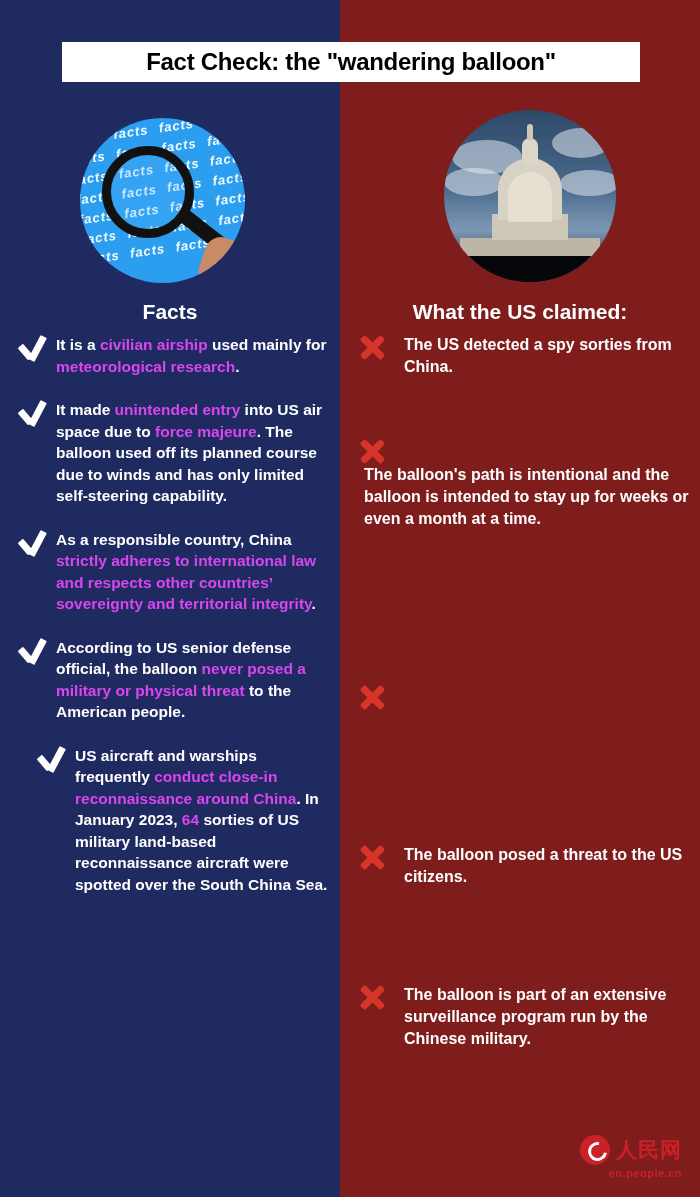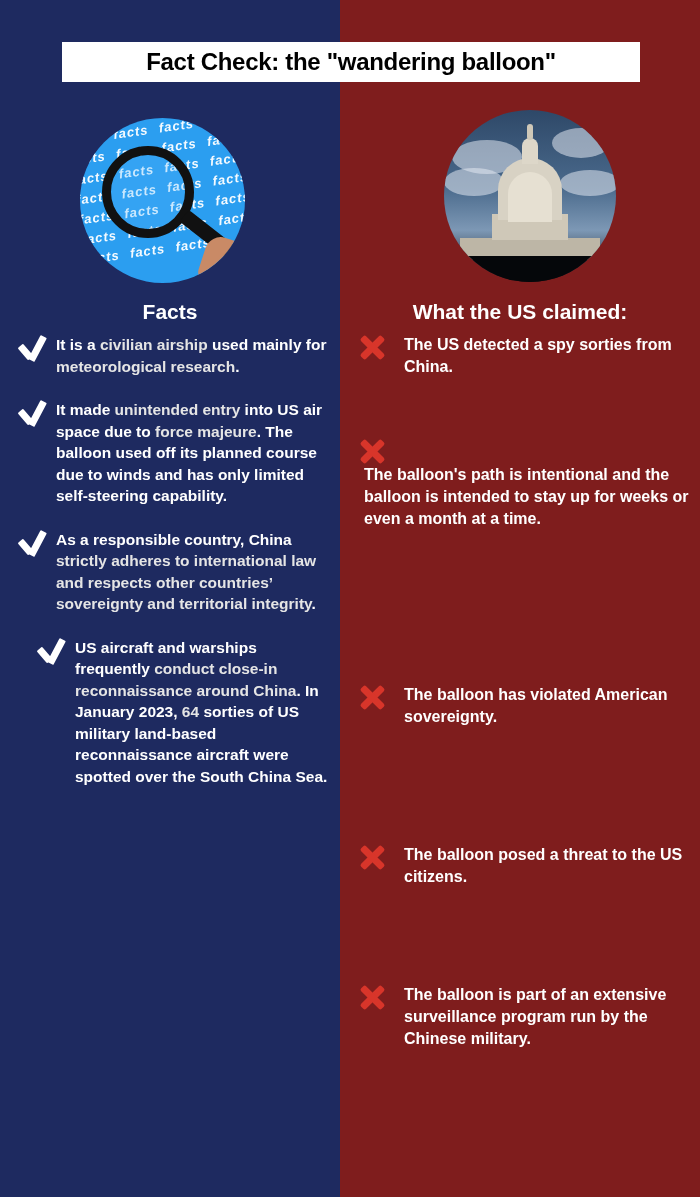--- a/index.html
+++ b/index.html
@@ -266,21 +266,21 @@
   .cross::after { transform: rotate(-45deg); }
 
   .item .text {
     color: #ffffff;
     font-size: 15.5px;
     font-weight: bold;
     line-height: 21.5px;
     padding-left: 4px;
   }
   .items-right .item .text { font-size: 16px; line-height: 22px; padding-left: 12px; }
-  .hl { color: #e5e5e5; }
+  .hl { color: #d946ef; }
 
   
   .logo {
     position: absolute;
     right: 18px;
     bottom: 18px;
     display: flex;
     flex-direction: column;
     align-items: flex-end;
   }
@@ -342,20 +342,26 @@
           <div class="mark">
             <div class="check"></div>
           </div>
           <div class="text"><span>It made </span><span class="hl">unintended entry</span><span> into US air space due to </span><span class="hl">force majeure</span><span>.  The balloon used off its planned course due to winds and has only limited self-steering capability.</span></div>
         </div>
         <div class="item" style="margin-top: 22px;">
           <div class="mark">
             <div class="check"></div>
           </div>
           <div class="text"><span>As a responsible country, China </span><span class="hl">strictly adheres to international law and respects other countries’ sovereignty and territorial integrity</span><span>.</span></div>
+        </div>
+        <div class="item" style="margin-top: 22px;">
+          <div class="mark">
+            <div class="check"></div>
+          </div>
+          <div class="text"><span>According to US senior defense official, the balloon </span><span class="hl">never posed a military or physical threat</span><span> to the American people.</span></div>
         </div>
         <div class="item" style="margin-top: 22px; padding-left: 31px;">
           <div class="mark">
             <div class="check"></div>
           </div>
           <div class="text"><span>US aircraft and warships frequently </span><span class="hl">conduct close-in reconnaissance around China</span><span>.  In January 2023, </span><span class="hl">64</span><span> sorties of US military land-based reconnaissance aircraft were spotted over the South China Sea.</span></div>
         </div>
       </div>
   </div>
 
@@ -384,35 +390,41 @@
         <div class="item" style="position: absolute; top: 104px; left: 0px; width: 360px; flex-direction: column;">
           <div class="mark">
             <div class="cross"></div>
           </div>
           <div class="text">The balloon's path is intentional and the balloon is  intended to stay up for weeks or even a month at a time.</div>
         </div>
         <div class="item" style="position: absolute; top: 350px; left: 0px; width: 360px;">
           <div class="mark">
             <div class="cross"></div>
           </div>
-          <div class="text">The balloon has violated American sovereignty.</div>
         </div>
         <div class="item" style="position: absolute; top: 510px; left: 0px; width: 360px;">
           <div class="mark">
             <div class="cross"></div>
           </div>
           <div class="text">The balloon posed a threat to the US citizens.</div>
         </div>
         <div class="item" style="position: absolute; top: 650px; left: 0px; width: 360px;">
           <div class="mark">
             <div class="cross"></div>
           </div>
           <div class="text">The balloon is part of an extensive surveillance program run by the Chinese military.</div>
         </div>
       </div>
   </div>
 
   <div class="title-banner">
     <span>Fact Check: the "wandering balloon"</span>
   </div>
 
+  <div class="logo">
+    <div class="logo-row">
+      <div class="logo-mark"></div>
+      <div class="logo-cn">人民网</div>
+    </div>
+    <div class="logo-url">en.people.cn</div>
+  </div>
 
 </div>
 
 </body></html>

